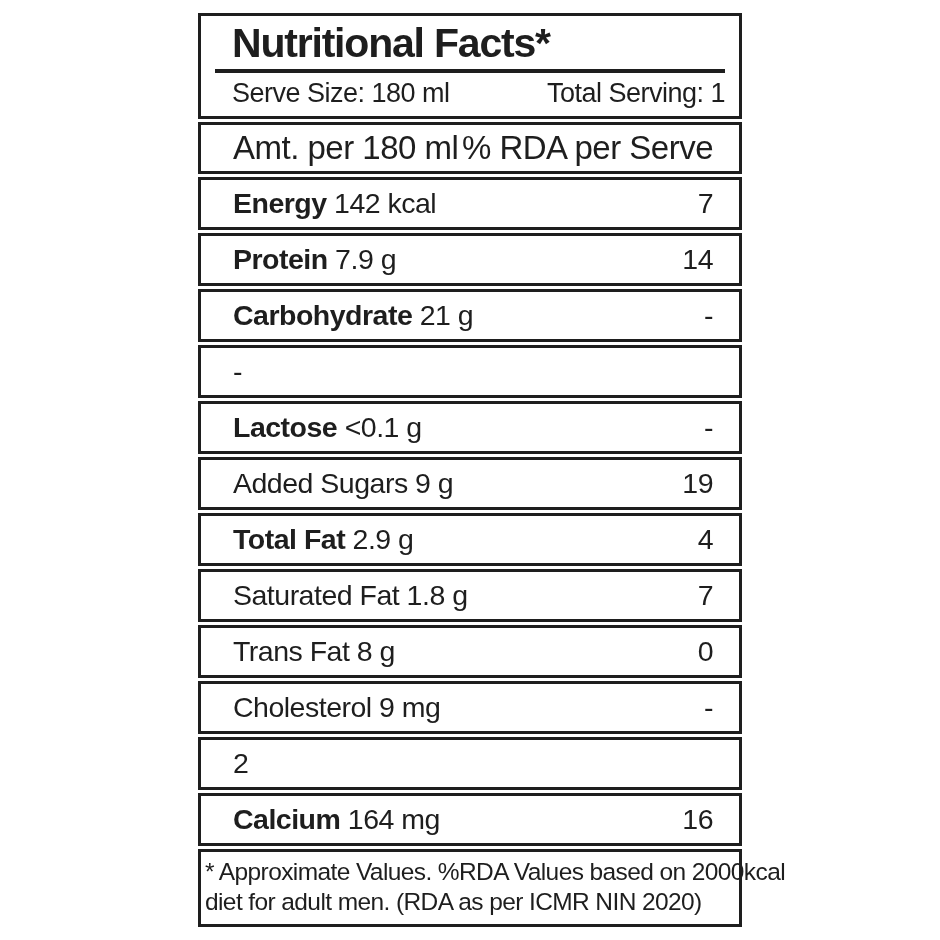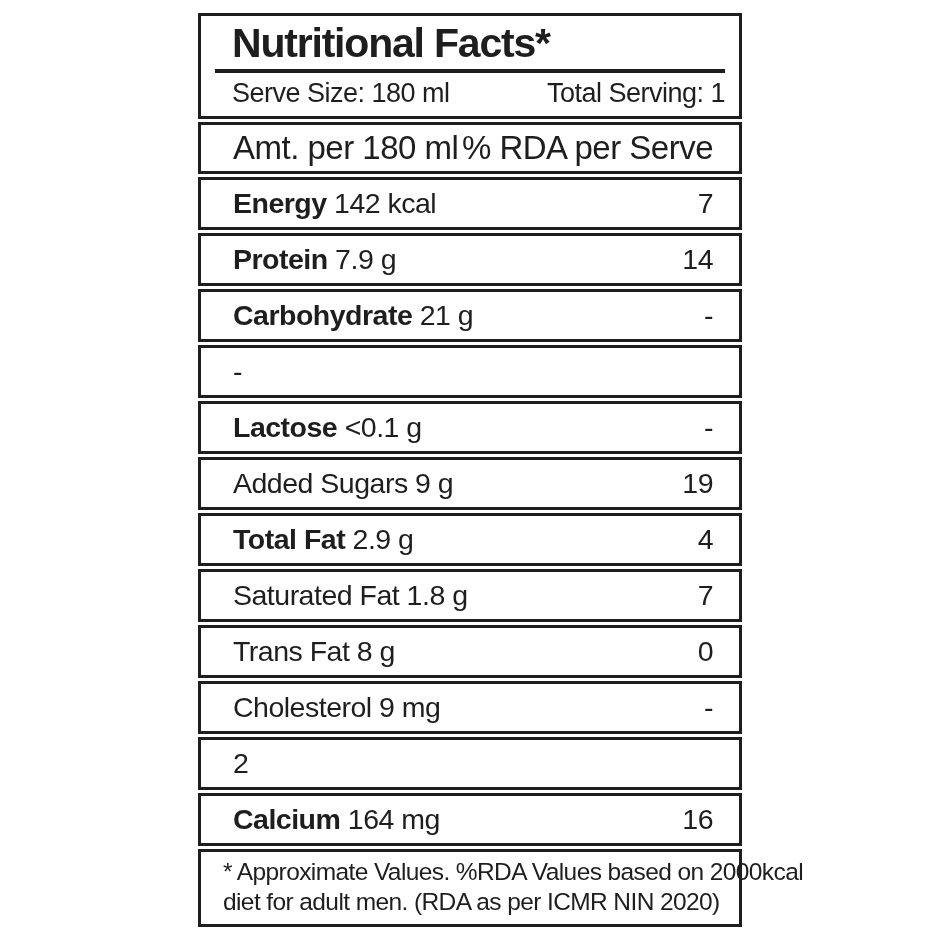--- a/index.html
+++ b/index.html
@@ -70,21 +70,21 @@
     font-size: 28.5px;
     letter-spacing: -0.5px;
     white-space: nowrap;
   }
   .row .nutrient-name { font-weight: bold; }
   .row.regular .nutrient-name { font-weight: normal; }
   .row.indent { }
   .rda-value { text-align: right; }
   
   .footer-box {
-    padding: 5px 22px 7px;
+    padding: 5px 4px 7px;
     font-size: 24.5px;
     line-height: 30px;
     letter-spacing: -0.6px;
     white-space: nowrap;
   }
 </style>
 </head>
 <body>
 
 <div class="label-wrap">

